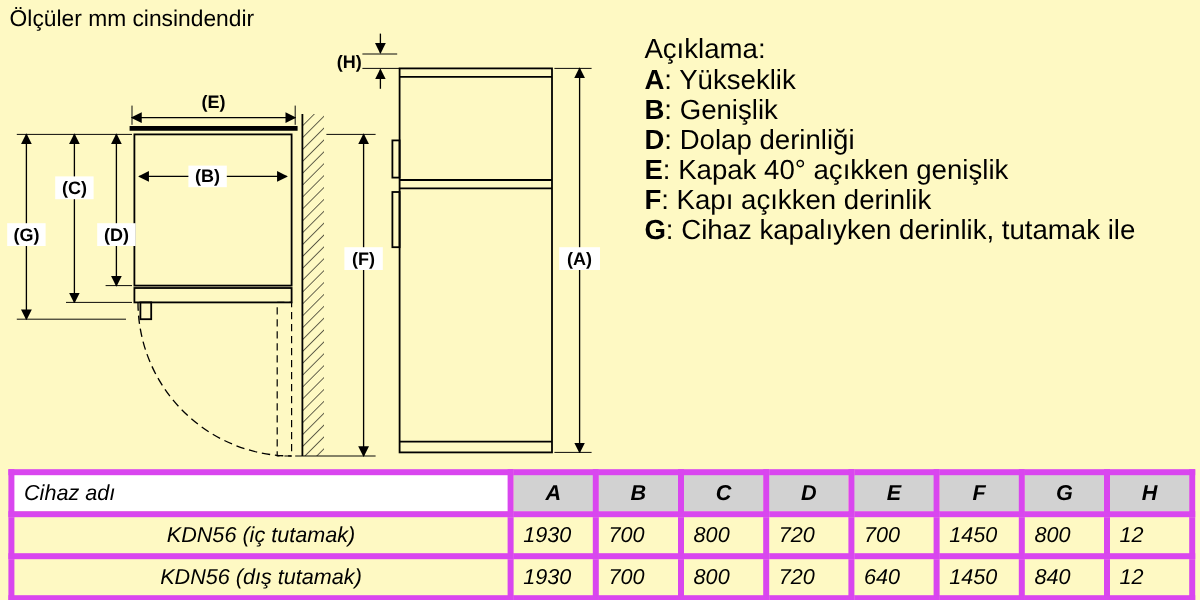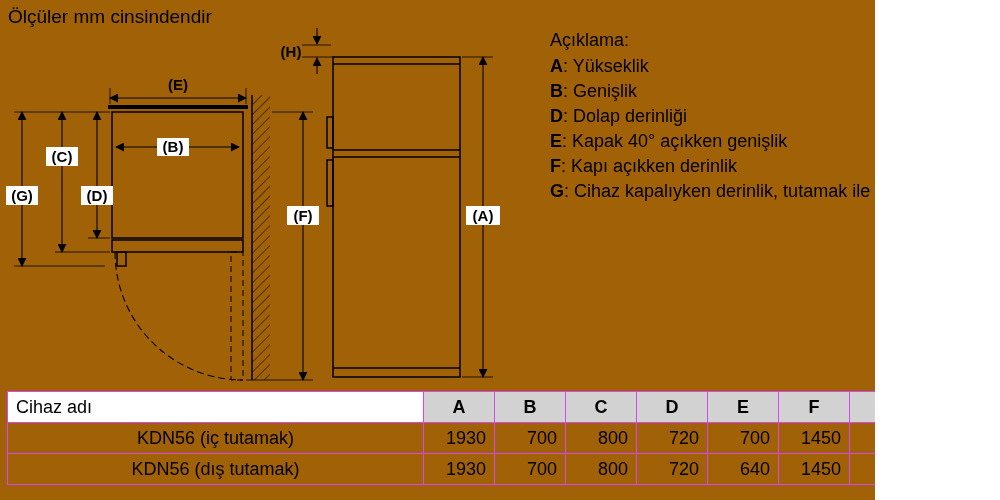--- a/index.html
+++ b/index.html
@@ -1,41 +1,41 @@
 <!DOCTYPE html>
 <html><head>
 <meta charset="utf-8">
 <style>
   html,body{margin:0;padding:0;background:#fff;}
   .page{
-    position:relative;width:875px;height:500px;background:#a16207;overflow:hidden;
+    position:relative;width:1000px;height:500px;background:#fef9c3;overflow:hidden;
     font-family:"Liberation Sans",sans-serif;color:#000;
   }
   .units-note{position:absolute;left:8px;top:6px;font-size:19px;z-index:2;}
   .diagram-svg{position:absolute;left:0;top:0;}
   .diagram-svg .outline{fill:none;stroke:#000;stroke-width:1.5;}
   .diagram-svg .thin{stroke:#000;stroke-width:0.8;fill:none;}
   .diagram-svg .dimline{stroke:#000;stroke-width:1.1;fill:none;}
   .diagram-svg .dashed{stroke:#000;stroke-width:1.1;fill:none;stroke-dasharray:7 4;}
   .diagram-svg .thick{stroke:#000;stroke-width:4;fill:none;}
   .diagram-svg .labelbg{fill:#fff;stroke:none;}
   .diagram-svg text{font-family:"Liberation Sans",sans-serif;font-size:15px;font-weight:bold;fill:#000;}
-  .legend{position:absolute;left:550px;top:28px;width:430px;font-size:18px;line-height:25px;}
+  .legend{position:absolute;left:537px;top:28px;width:430px;font-size:23px;line-height:25px;}
   .legend-title{margin-bottom:1px;}
   .legend-item{padding-left:27px;text-indent:-27px;}
   .lk{font-weight:bold;}
   table.dims{
     position:absolute;left:7px;top:391px;width:985px;
     border-collapse:collapse;font-size:18px;table-layout:fixed;
   }
-  table.dims th,table.dims td{border:1px solid #d946ef;padding:2px 8px;height:26px;overflow:hidden;white-space:nowrap;}
+  table.dims th,table.dims td{border:5px solid #d946ef;padding:2px 8px;height:26px;overflow:hidden;white-space:nowrap;font-style:italic;}
   th.name-col{text-align:left;font-weight:normal;background:#fff;}
   th.dim-col{background:#d2d2d2;font-weight:bold;text-align:center;}
   td.name-cell{text-align:center;}
-  td.val{text-align:right;}
+  td.val{text-align:left;}
 </style>
 </head>
 <body>
 
 <div class="page">
 
   <div class="units-note">Ölçüler mm cinsindendir</div>
 
   <svg class="diagram-svg" width="520" height="390" viewBox="0 0 520 390" xmlns="http://www.w3.org/2000/svg">
     <defs>

